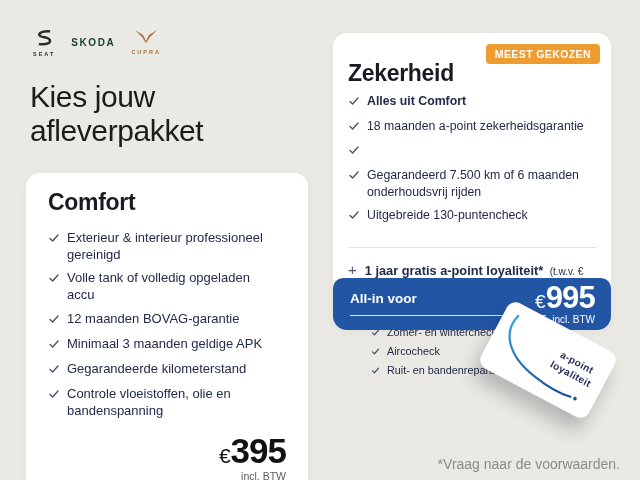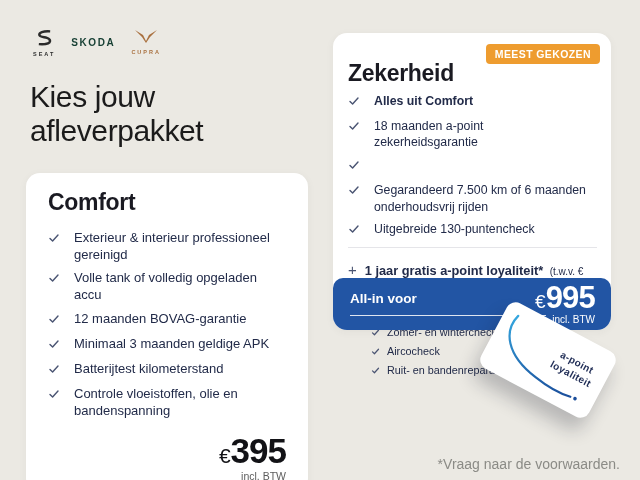--- a/index.html
+++ b/index.html
@@ -19,21 +19,21 @@
   .page-title{
     position:absolute;left:30px;top:80px;
     font-size:30px;line-height:1.12;font-weight:500;color:#1B1B1B;letter-spacing:-0.4px;
   }
   
   .card{
     position:absolute;background:#FFFFFF;border-radius:14px;
     box-shadow:0 2px 8px rgba(60,60,50,0.05);
   }
   .card-title{font-size:23px;font-weight:600;color:#1A1A22;letter-spacing:-0.3px;}
-  .item{display:flex;align-items:flex-start;gap:14px;font-weight:500;}
+  .item{display:flex;align-items:flex-start;gap:7px;font-weight:500;}
   .item .chk{flex:0 0 auto;margin-top:2px;color:#4A5472;}
   
   .card-comfort{left:26px;top:173px;width:282px;height:319px;padding:16px 22px;box-sizing:border-box;}
   .card-comfort .list{margin-top:13px;}
   .card-comfort .item{font-size:13px;line-height:1.32;margin-bottom:6px;max-width:232px;}
   .price-block{position:absolute;right:22px;bottom:10px;text-align:right;}
   .price-line{color:#121216;letter-spacing:-1px;}
   .price-line .cur{font-size:21px;font-weight:500;margin-right:1px;}
   .price-line .num{font-size:35px;font-weight:700;}
   .price-note{font-size:10.5px;color:#5C5C5C;font-weight:500;margin-top:-1px;letter-spacing:0;}
@@ -137,21 +137,21 @@
     <div class="item">
       <span class="chk"><svg width="12" height="12" viewBox="0 0 12 12">
             <path d="M2 6.5 L4.6 9 L10 3" fill="none" stroke="currentColor" stroke-width="1.4" stroke-linecap="round" stroke-linejoin="round"></path>
           </svg></span>
       <span>Minimaal 3 maanden geldige APK</span>
     </div>
     <div class="item">
       <span class="chk"><svg width="12" height="12" viewBox="0 0 12 12">
             <path d="M2 6.5 L4.6 9 L10 3" fill="none" stroke="currentColor" stroke-width="1.4" stroke-linecap="round" stroke-linejoin="round"></path>
           </svg></span>
-      <span>Batterijtest kilometerstand</span>
+      <span>Gegarandeerde kilometerstand</span>
     </div>
     <div class="item">
       <span class="chk"><svg width="12" height="12" viewBox="0 0 12 12">
             <path d="M2 6.5 L4.6 9 L10 3" fill="none" stroke="currentColor" stroke-width="1.4" stroke-linecap="round" stroke-linejoin="round"></path>
           </svg></span>
       <span>Controle vloeistoffen, olie en bandenspanning</span>
     </div>
   </div>
   <div class="price-block">
     <div class="price-line">

